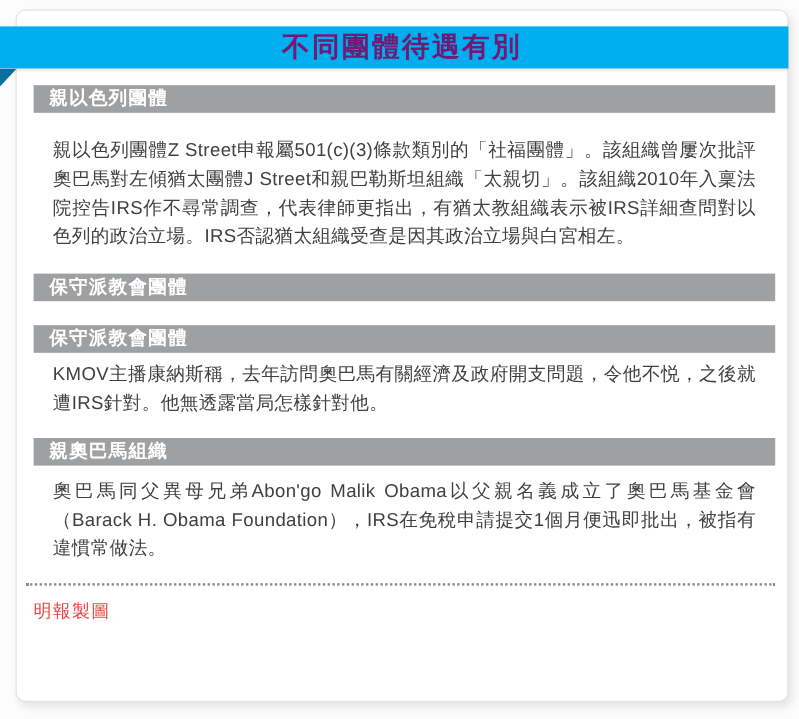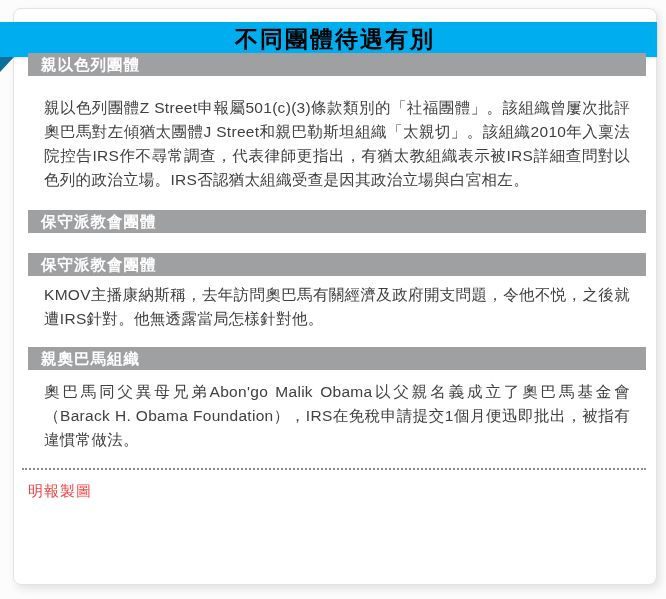--- a/index.html
+++ b/index.html
@@ -29,38 +29,38 @@
     left: 0; top: 22px;
     width: 657px; height: 35px;
     background: #00aeef;
     box-shadow: 0 1px 2px rgba(0,0,0,0.12);
   }
   .banner .title {
     margin: 0 0 0 13px;
     height: 35px;
     line-height: 35px;
     text-align: center;
-    color: #000000;
+    color: #701a75;
     font-size: 23px;
     font-weight: bold;
     letter-spacing: 2px;
   }
   .fold {
     position: absolute;
     left: 0; top: 57px;
     width: 14px; height: 15px;
     background: #0d6f9c;
     clip-path: polygon(0 0, 100% 0, 0 100%);
   }
 
   .content {
     position: absolute;
     left: 28px; top: 0;
     width: 618px;
-    padding-top: 53px;
+    padding-top: 71px;
   }
   .sec-header {
     background: #9fa0a2;
     color: #ffffff;
     height: 23px;
     line-height: 23px;
     padding-left: 13px;
     font-size: 15.5px;
     font-weight: bold;
     letter-spacing: 1px;

